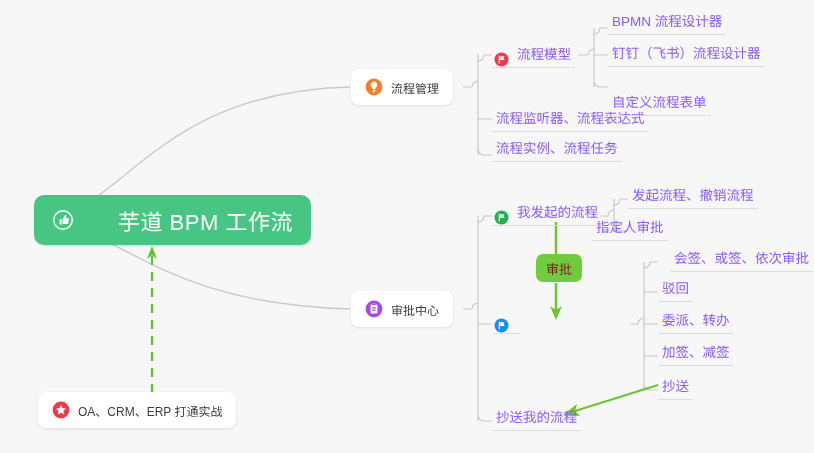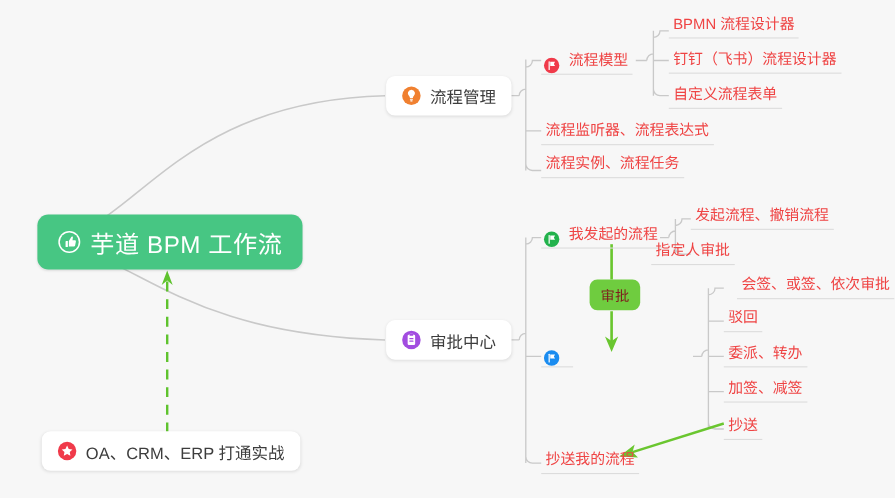--- a/index.html
+++ b/index.html
@@ -36,47 +36,48 @@
     align-items: center;
     white-space: nowrap;
   }
   
   .root-node {
     background: #47c683;
     border-radius: 10px;
     padding: 0 18px;
     height: 50px;
     box-shadow: 0 1px 2px rgba(0,0,0,0.10);
+    gap: 36px;
   }
   .root-label {
     color: #ffffff;
     font-size: 22px;
     letter-spacing: 0.5px;
   }
   
   .card-node {
     background: #ffffff;
     border-radius: 8px;
     height: 36px;
     padding: 0 14px;
     box-shadow: 0 1px 3px rgba(0,0,0,0.10);
   }
   .card-label {
     color: #3d3d3d;
-    font-size: 15px;
+    font-size: 12px;
   }
   
   .leaf-node {
     height: 27px;
     padding: 0 4px 0 4px;
     border-bottom: 1px solid #dcdcdc;
     align-items: flex-end;
   }
   .leaf-label {
-    color: #ef4444;
+    color: #8b5cf6;
     font-size: 13.5px;
     line-height: 20px;
     padding-bottom: 2px;
   }
   .leaf-node.with-icon {
     padding-left: 2px;
   }
   
   .tag-node {
     background: #6fcc3f;
@@ -214,21 +215,21 @@
   </div>
 
   <div class="node leaf-node" style="left:608px; top:8px;">
     <span class="leaf-label">BPMN 流程设计器</span>
   </div>
 
   <div class="node leaf-node" style="left:608px; top:40px;">
     <span class="leaf-label">钉钉（飞书）流程设计器</span>
   </div>
 
-  <div class="node leaf-node" style="left:608px; top:72px;">
+  <div class="node leaf-node" style="left:608px; top:89px;">
     <span class="leaf-label">自定义流程表单</span>
   </div>
 
   <div class="node leaf-node with-icon" style="left:492px; top:199px;">
     <span class="icon icon-15">
       <svg viewBox="0 0 15 15" width="15" height="15">
         <circle cx="7.5" cy="7.5" r="7" fill="#22b24c"></circle>
         <rect x="4.7" y="3.6" width="1.1" height="8" rx="0.5" fill="#ffffff"></rect>
         <path d="M6.2 4.2h4.4l-1.1 1.9 1.1 1.9H6.2z" fill="#ffffff"></path>
       </svg>

